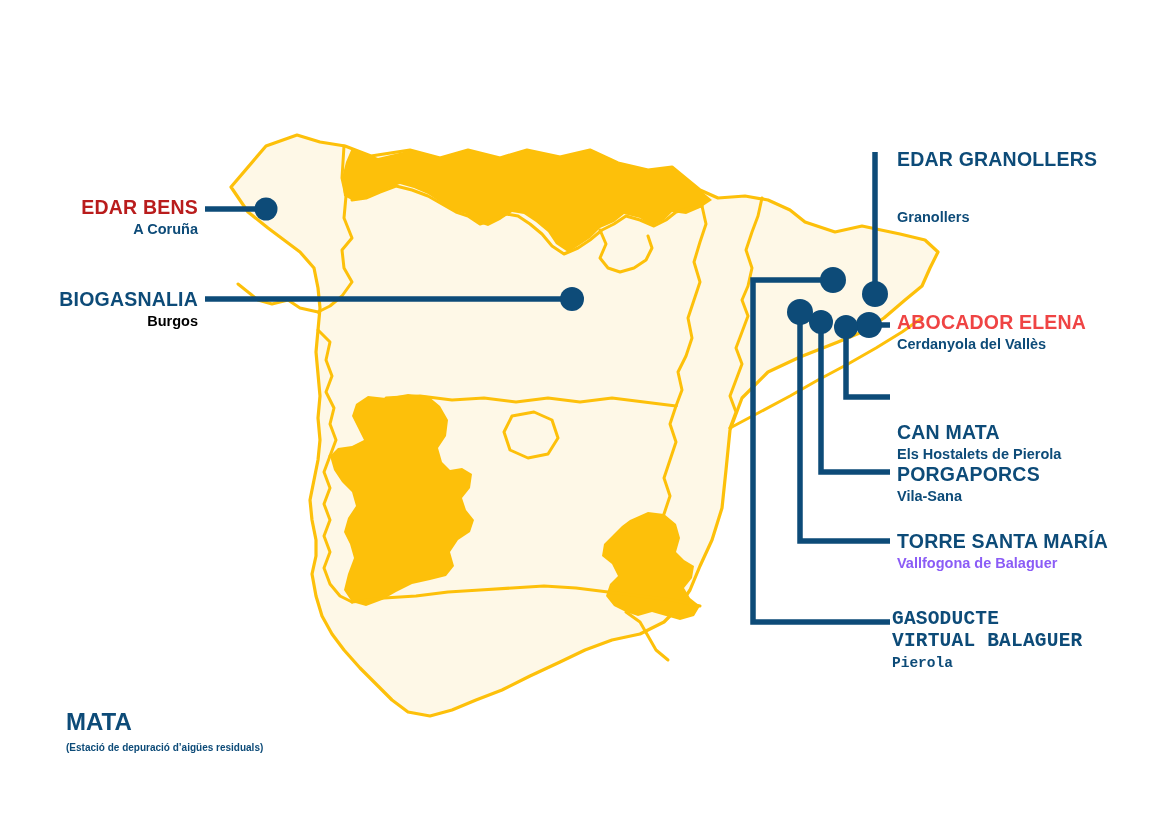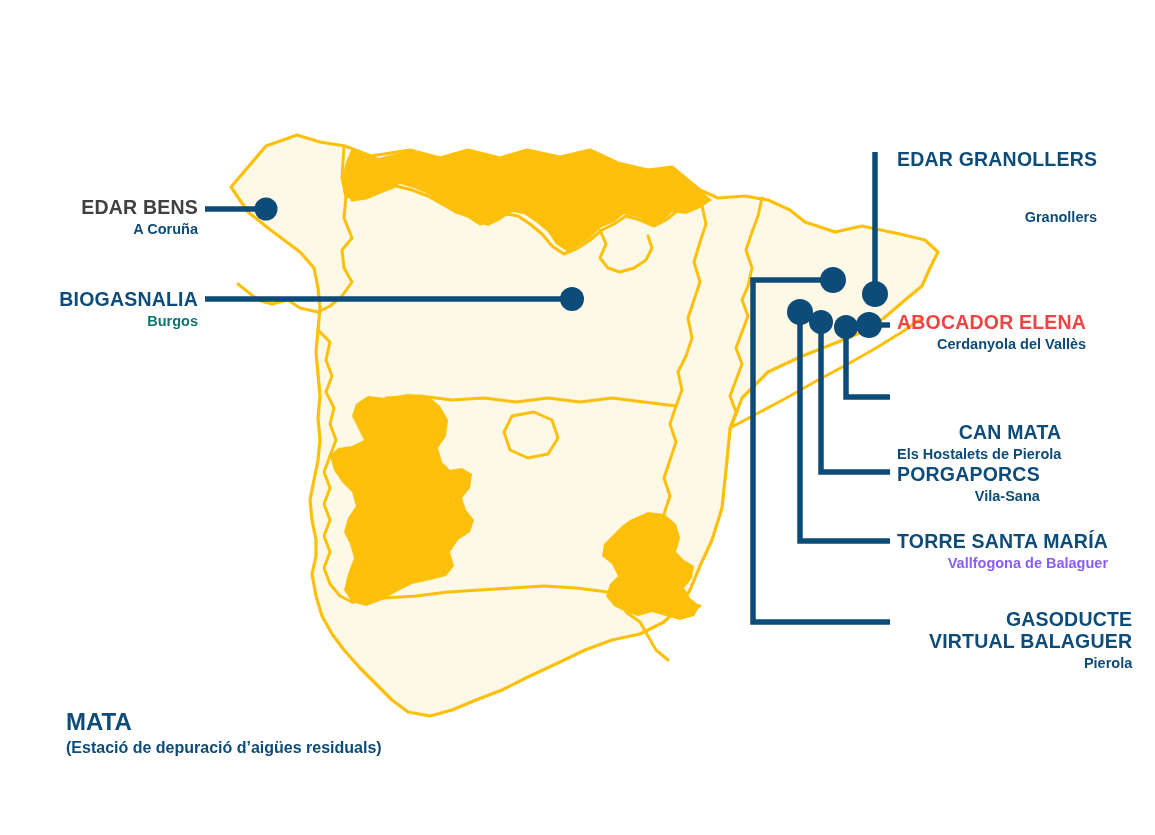--- a/index.html
+++ b/index.html
@@ -22,26 +22,26 @@
     line-height:22px;
     white-space:nowrap;
   }
   .lbl .s{
     font-weight:bold;
     font-size:14.5px;
     line-height:18px;
     white-space:nowrap;
     margin-top:2px;
   }
-  .lbl.right{text-align:right;}
+  .lbl.right{text-align:left;}
   .lbl.left{text-align:right;}
 
   .legend{position:absolute;left:66px;top:708px;}
   .legend .lt{font-weight:bold;font-size:24px;line-height:28px;}
-  .legend .ls{font-weight:bold;font-size:16px;line-height:20px;margin-top:2px;}
+  .legend .ls{font-weight:bold;font-size:10px;line-height:20px;margin-top:2px;}
 </style>
 </head>
 <body>
 
 <div id="stage">
 
   <svg class="mapsvg" viewBox="0 0 1155 835" aria-hidden="true">
 
     <g>
       <path fill="#fef8e7" stroke="#fdc00a" stroke-width="3.2" stroke-linejoin="round" stroke-linecap="round" d="M231,187 L266,146 L297,135 L320,142 L345,146 L371,156 L410,150 L440,158
@@ -125,27 +125,27 @@
       <circle cx="875" cy="294" r="13"></circle>
       <circle cx="869" cy="325" r="13"></circle>
       <circle cx="846" cy="327" r="12"></circle>
       <circle cx="821" cy="322" r="12"></circle>
       <circle cx="800" cy="312" r="13"></circle>
       <circle cx="833" cy="280" r="13"></circle>
     </g>
   </svg>
 
   <div class="lbl left" style="left:0px;top:196px;width:198px;">
-    <div class="t" style="color:#404040;">EDAR BENS</div>
+    <div class="t" style="color:#b91c1c;">EDAR BENS</div>
     <div class="s" style="color:#0d4b78;">A Coruña</div>
   </div>
 
   <div class="lbl left" style="left:0px;top:288px;width:198px;">
     <div class="t" style="color:#0d4b78;">BIOGASNALIA</div>
-    <div class="s" style="color:#0f766e;">Burgos</div>
+    <div class="s" style="color:#000000;">Burgos</div>
   </div>
 
   <div class="lbl right" style="left:897px;top:148px;">
     <div class="t" style="color:#0d4b78;">EDAR GRANOLLERS</div>
     <div class="s" style="color:#0d4b78;margin-top:38px;">Granollers</div>
   </div>
 
   <div class="lbl right" style="left:897px;top:311px;">
     <div class="t" style="color:#ef4444;">ABOCADOR ELENA</div>
     <div class="s" style="color:#0d4b78;">Cerdanyola del Vallès</div>
@@ -159,21 +159,21 @@
   <div class="lbl right" style="left:897px;top:463px;">
     <div class="t" style="color:#0d4b78;">PORGAPORCS</div>
     <div class="s" style="color:#0d4b78;">Vila-Sana</div>
   </div>
 
   <div class="lbl right" style="left:897px;top:530px;">
     <div class="t" style="color:#0d4b78;">TORRE SANTA MARÍA</div>
     <div class="s" style="color:#8b5cf6;">Vallfogona de Balaguer</div>
   </div>
 
-  <div class="lbl right" style="left:929px;top:608px;">
+  <div class="lbl right" style="left:892px;top:608px;font-family:Liberation Mono, monospace;">
     <div class="t" style="color:#0d4b78;">GASODUCTE</div>
     <div class="t" style="color:#0d4b78;">VIRTUAL BALAGUER</div>
     <div class="s" style="color:#0d4b78;">Pierola</div>
   </div>
 
   <div class="legend">
     <div class="lt" style="color:#0d4b78;">MATA</div>
     <div class="ls" style="color:#0d4b78;">(Estació de depuració d’aigües residuals)</div>
   </div>
 

